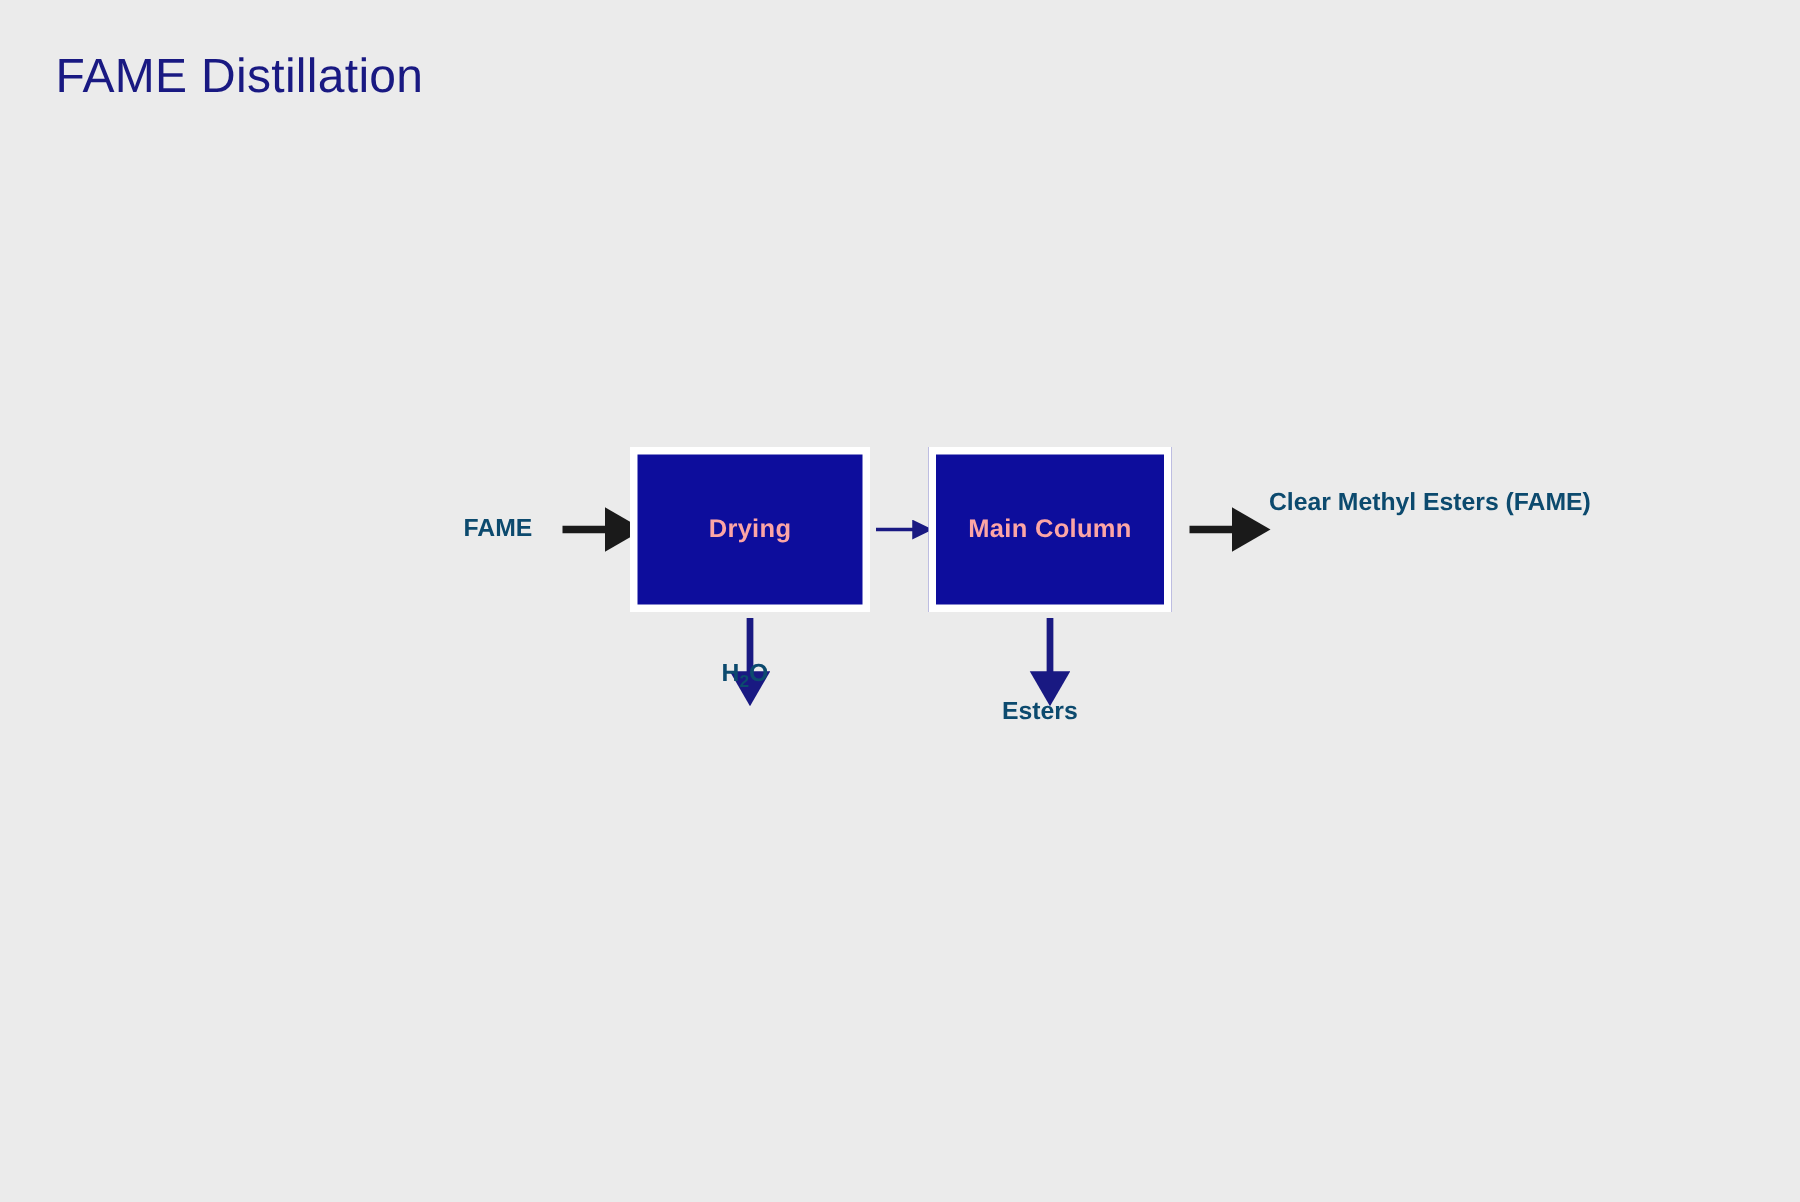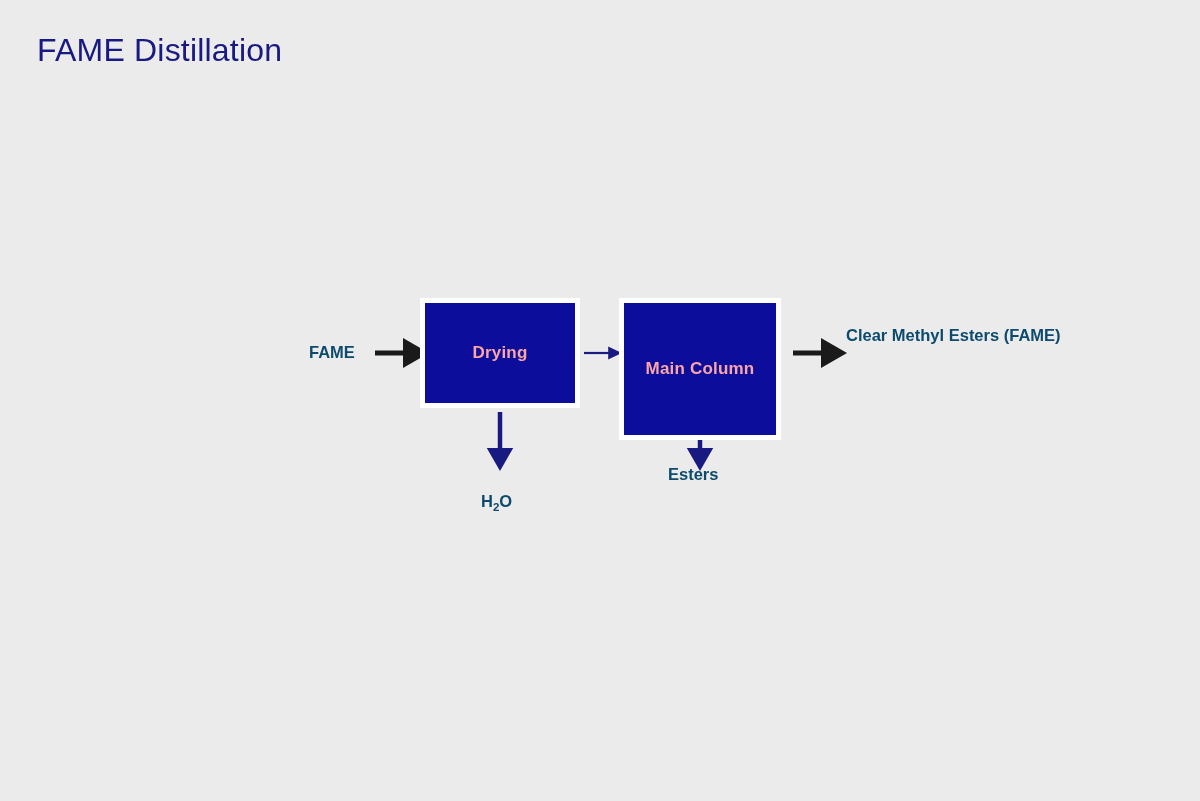--- a/index.html
+++ b/index.html
@@ -58,42 +58,42 @@
   #box-drying {
     left: 420px;
     top: 298px;
     width: 160px;
     height: 110px;
   }
   #box-main-column {
     left: 619px;
     top: 298px;
     width: 162px;
-    height: 142px;
+    height: 110px;
   }
 
   
   .stream-label {
     position: absolute;
     font-size: 16.5px;
     color: #0c4a6e;
     white-space: nowrap;
     font-weight: bold;
   }
   #label-feed {
     left: 309px;
     top: 343px;
   }
   #label-product {
     left: 846px;
     top: 326px;
   }
   #label-water {
     left: 481px;
-    top: 492px;
+    top: 440px;
   }
   #label-residue {
     left: 668px;
     top: 465px;
   }
   #label-water sub {
     font-size: 11.5px;
     vertical-align: baseline;
     position: relative;
     top: 4px;

